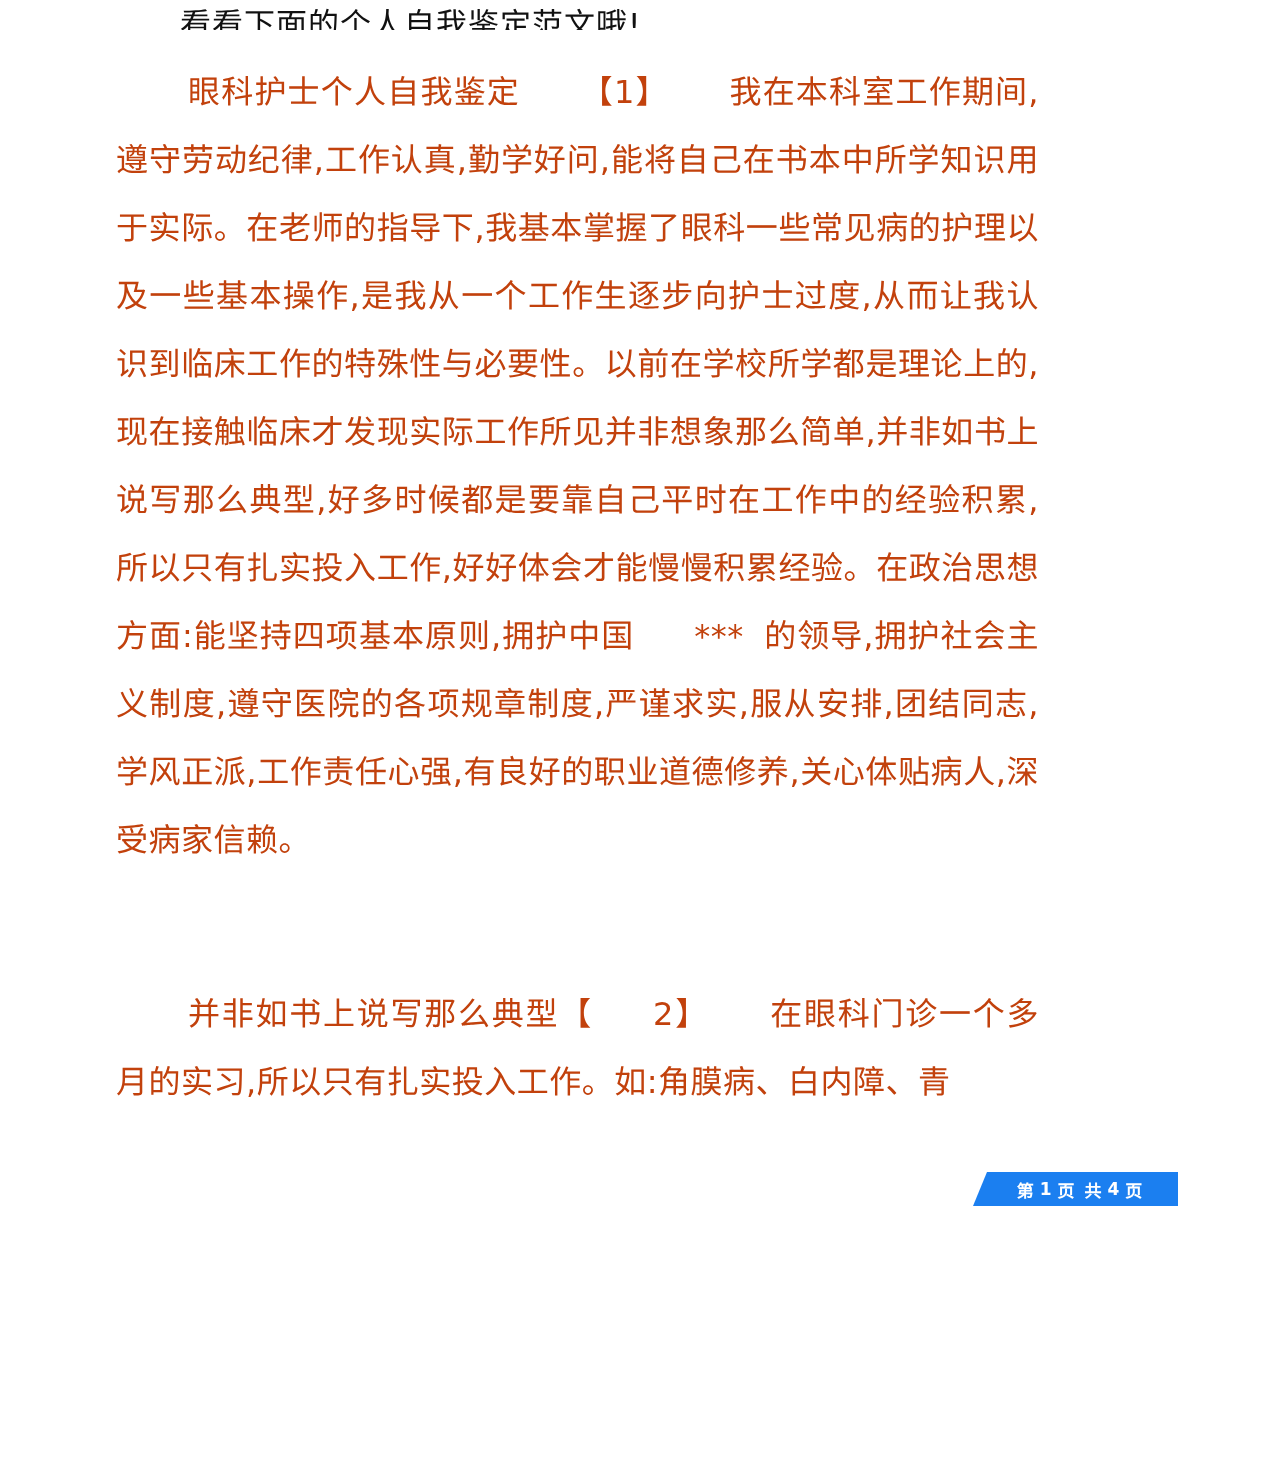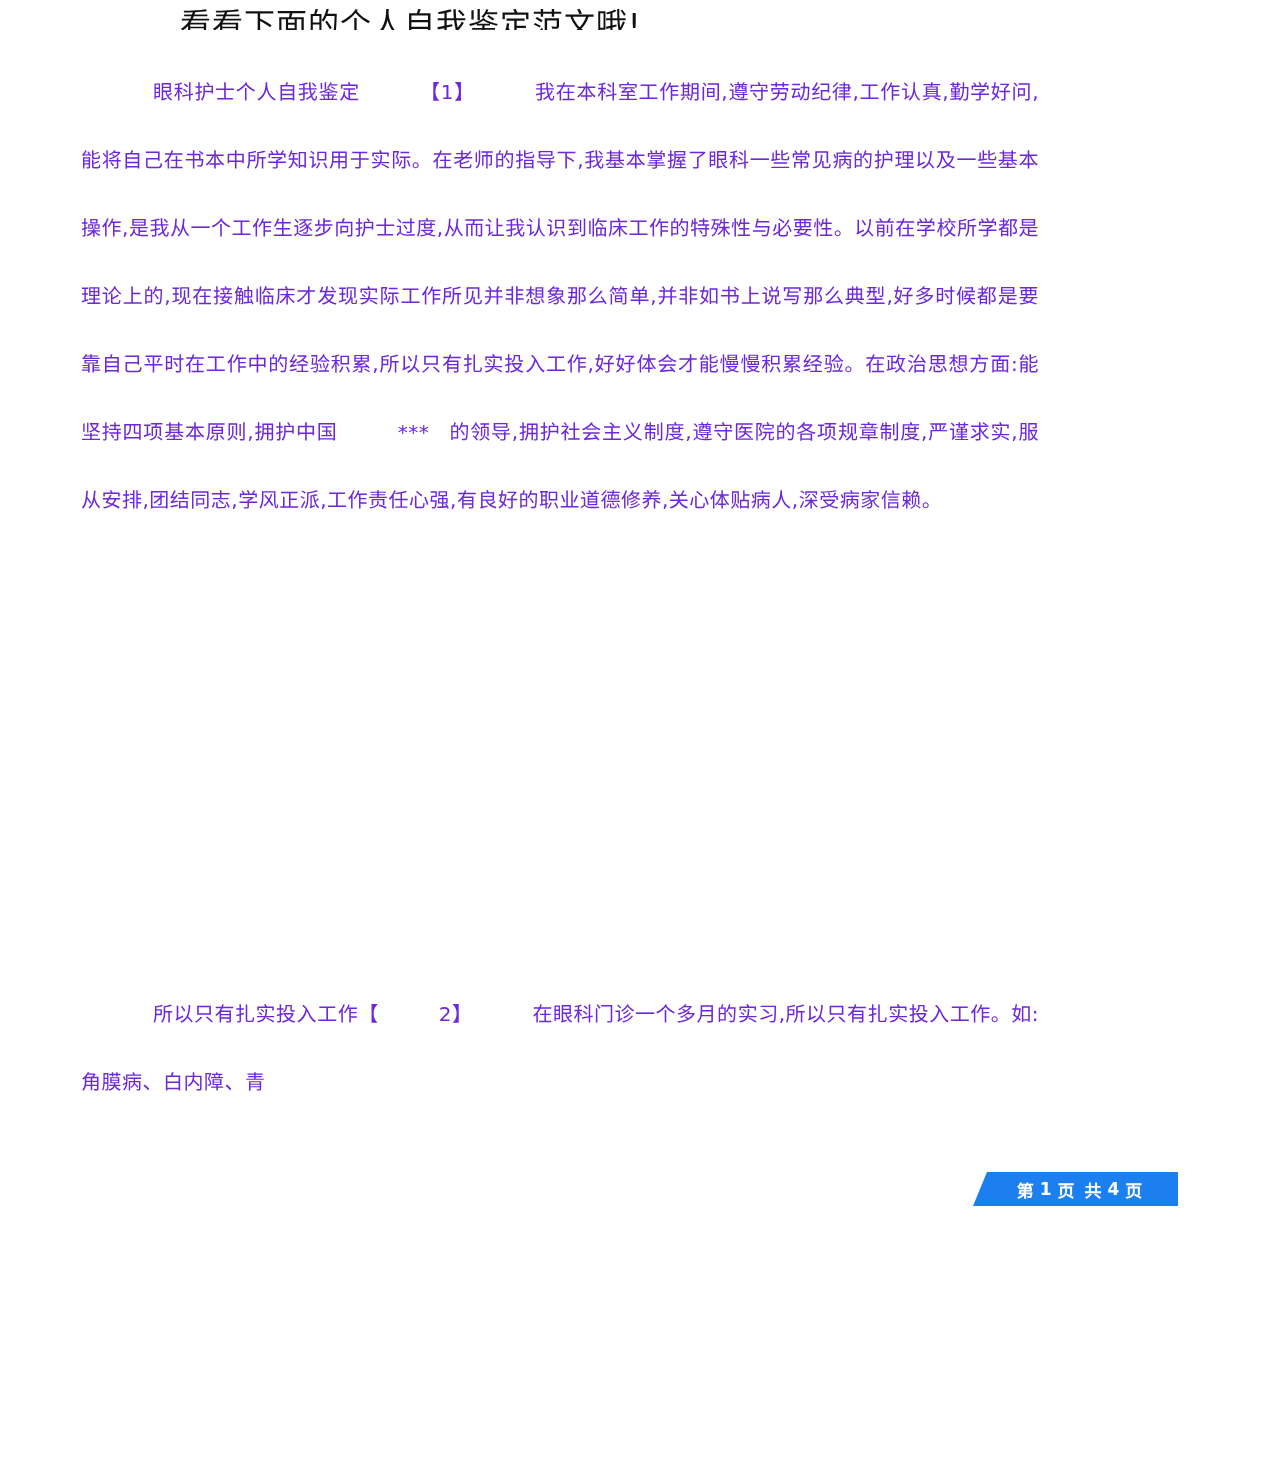--- a/index.html
+++ b/index.html
@@ -36,27 +36,27 @@
     height: 26px;
     overflow: hidden;
     font-size: 31px;
     line-height: 40px;
     letter-spacing: 1px;
     color: #111;
     white-space: nowrap;
   }
   .para {
     margin: 0;
-    padding: 0 235px 0 81px;
-    font-size: 20px;
+    padding: 0 235px 0 116px;
+    font-size: 32px;
     line-height: 68px;
     letter-spacing: 0.5px;
     text-align: justify;
     text-justify: inter-ideograph;
-    color: #6d28d9;
+    color: #c2410c;
   }
   .para.first {
     position: absolute;
     top: 40px;
     left: 0;
     right: 0;
     text-indent: 72px;
   }
   .para.second {
     position: absolute;
@@ -100,21 +100,21 @@
 <body>
 
 <div class="page">
 
   <div class="doc-body">
 
     <div class="clipped-line">看看下面的个人自我鉴定范文哦!</div>
 
     <p class="para first"><span>眼科护士个人自我鉴定</span><span class="inline-sp-wide"></span><span>【1】</span><span class="inline-sp-wide"></span><span>我在本科室工作期间,遵守劳动纪律,工作认真,勤学好问,能将自己在书本中所学知识用于实际。在老师的指导下,我基本掌握了眼科一些常见病的护理以及一些基本操作,是我从一个工作生逐步向护士过度,从而让我认识到临床工作的特殊性与必要性。以前在学校所学都是理论上的,现在接触临床才发现实际工作所见并非想象那么简单,并非如书上说写那么典型,好多时候都是要靠自己平时在工作中的经验积累,所以只有扎实投入工作,好好体会才能慢慢积累经验。在政治思想方面:能坚持四项基本原则,拥护中国</span><span class="inline-sp-wide"></span><span>***</span><span class="inline-sp"></span><span>的领导,拥护社会主义制度,遵守医院的各项规章制度,严谨求实,服从安排,团结同志,学风正派,工作责任心强,有良好的职业道德修养,关心体贴病人,深受病家信赖。</span></p>
 
-    <p class="para second"><span>所以只有扎实投入工作【</span><span class="inline-sp-wide"></span><span>2】</span><span class="inline-sp-wide"></span><span>在眼科门诊一个多月的实习,所以只有扎实投入工作。如:角膜病、白内障、青</span></p>
+    <p class="para second"><span>并非如书上说写那么典型【</span><span class="inline-sp-wide"></span><span>2】</span><span class="inline-sp-wide"></span><span>在眼科门诊一个多月的实习,所以只有扎实投入工作。如:角膜病、白内障、青</span></p>
 
   </div>
 
   <div class="page-badge" style="background: rgb(27, 127, 240);">
     <span>第</span>
     <span class="num">1</span>
     <span>页 共</span>
     <span class="num">4</span>
     <span>页</span>
   </div>

